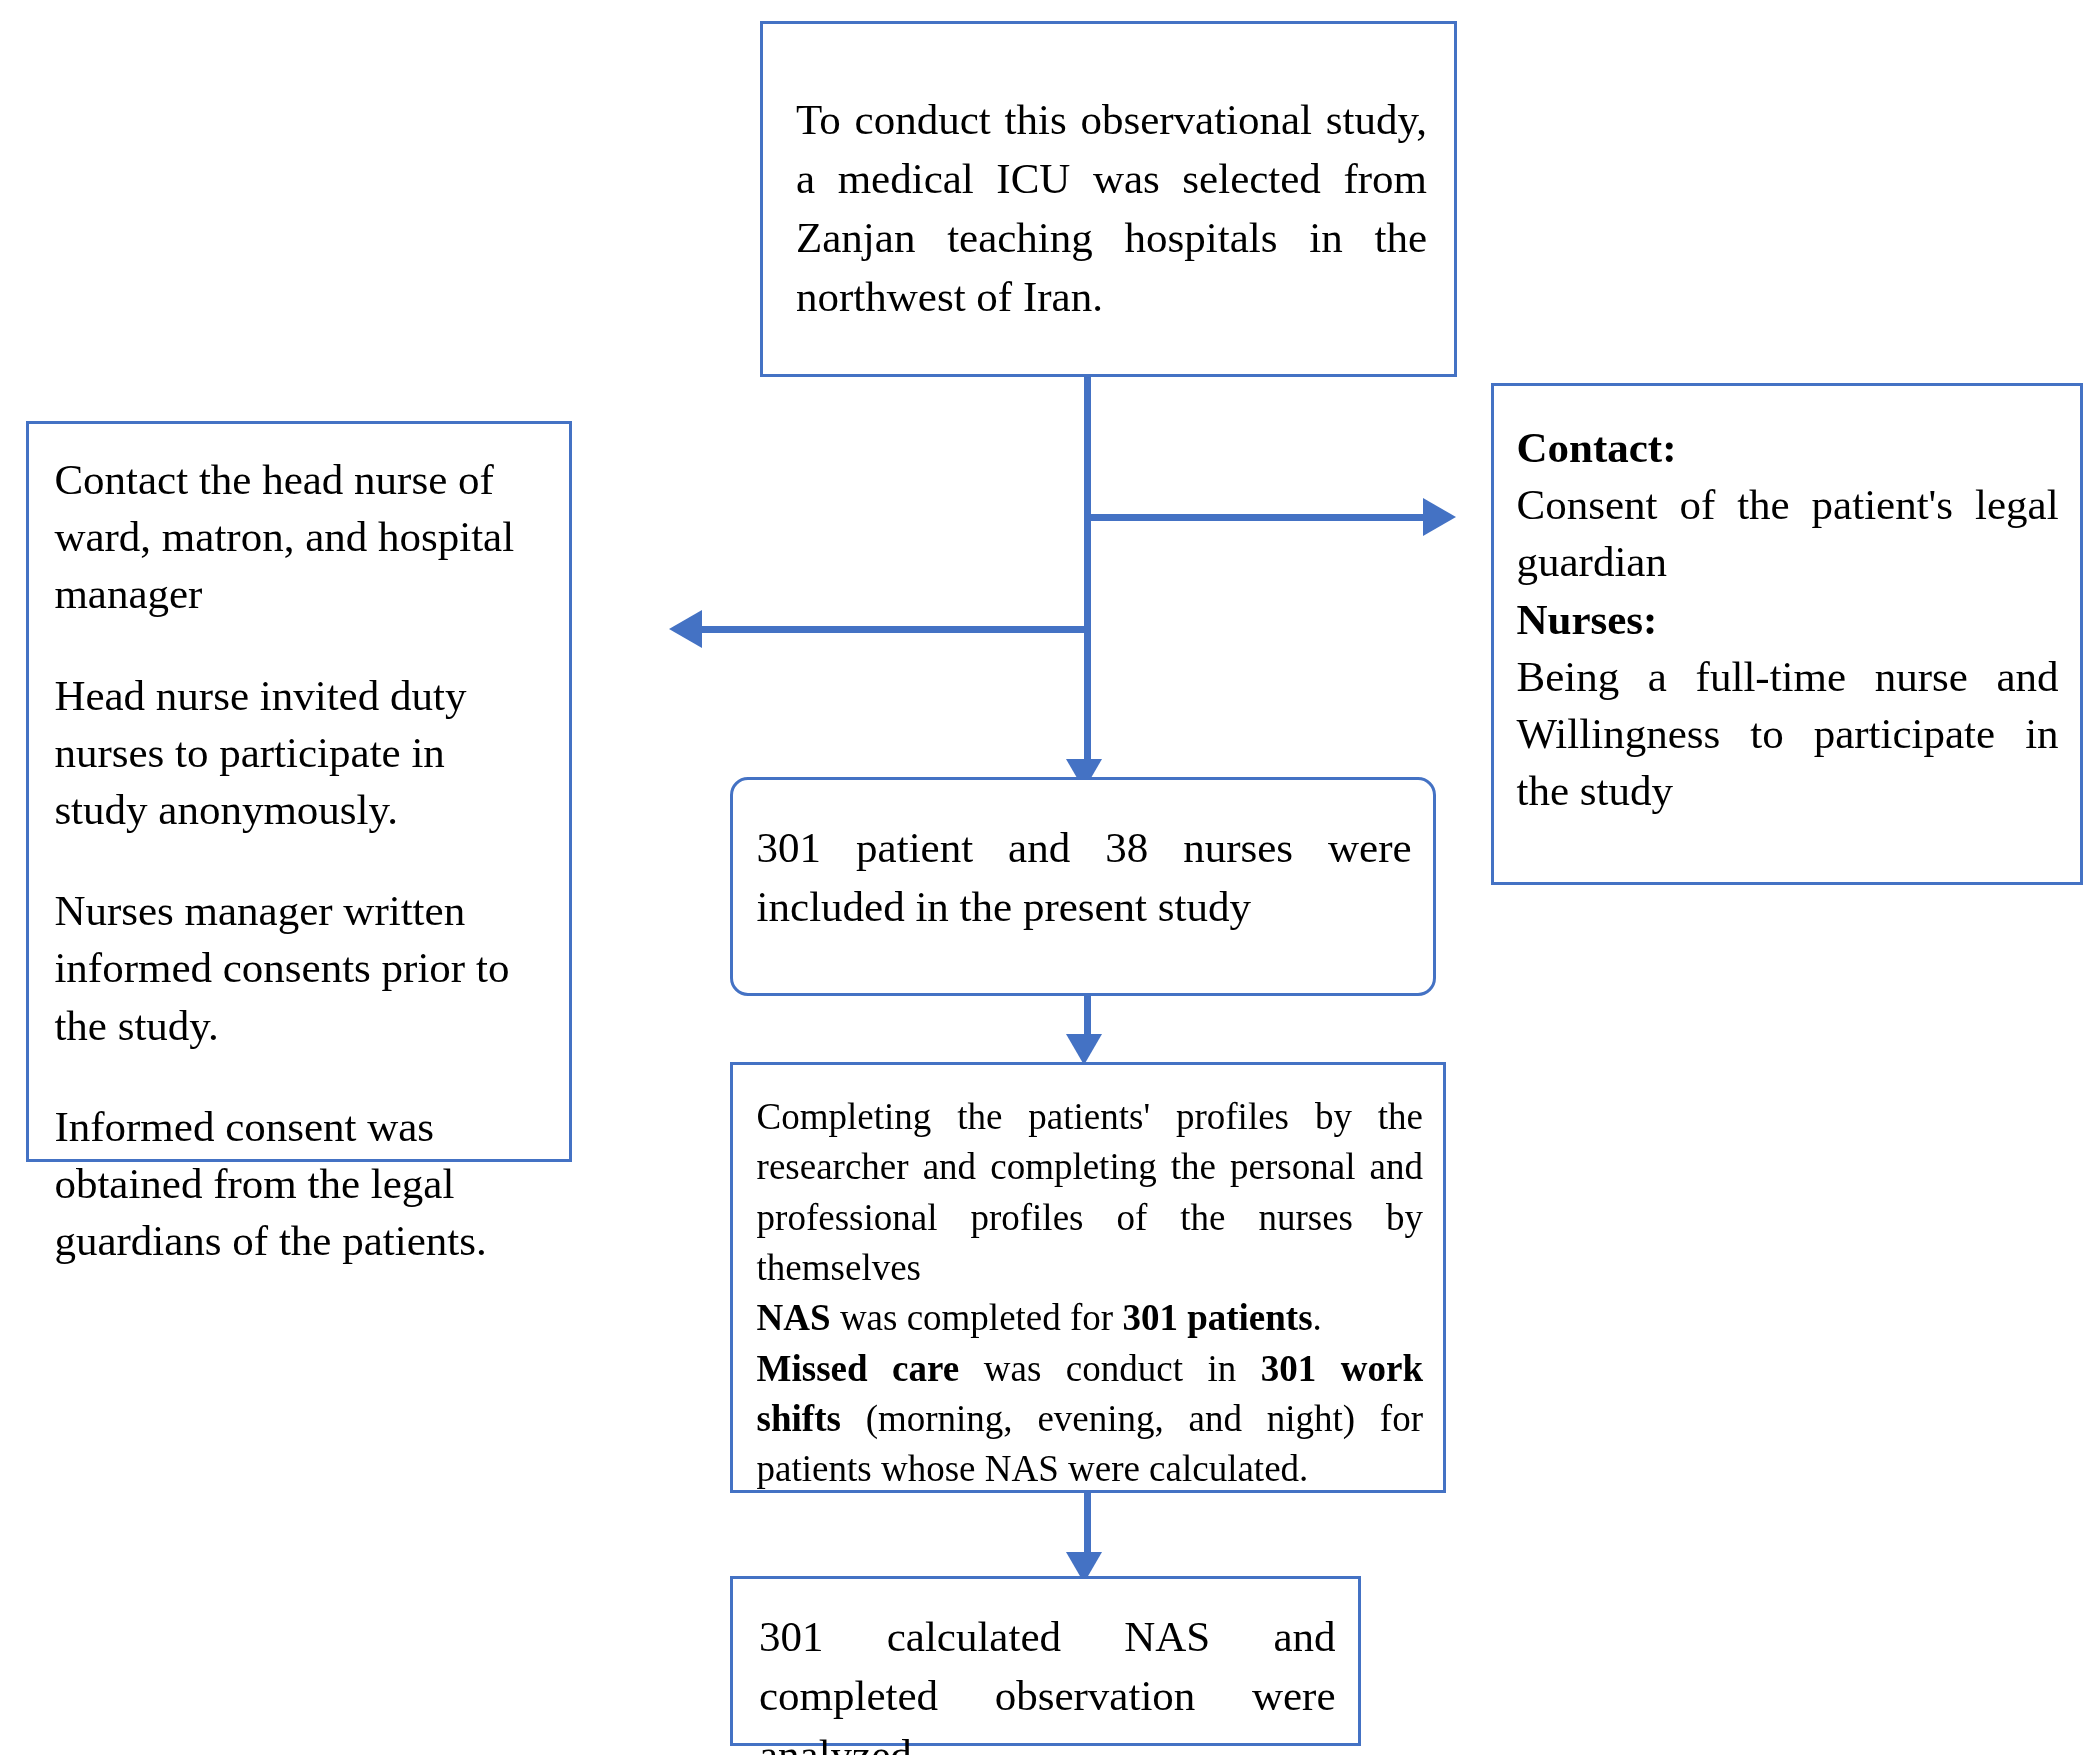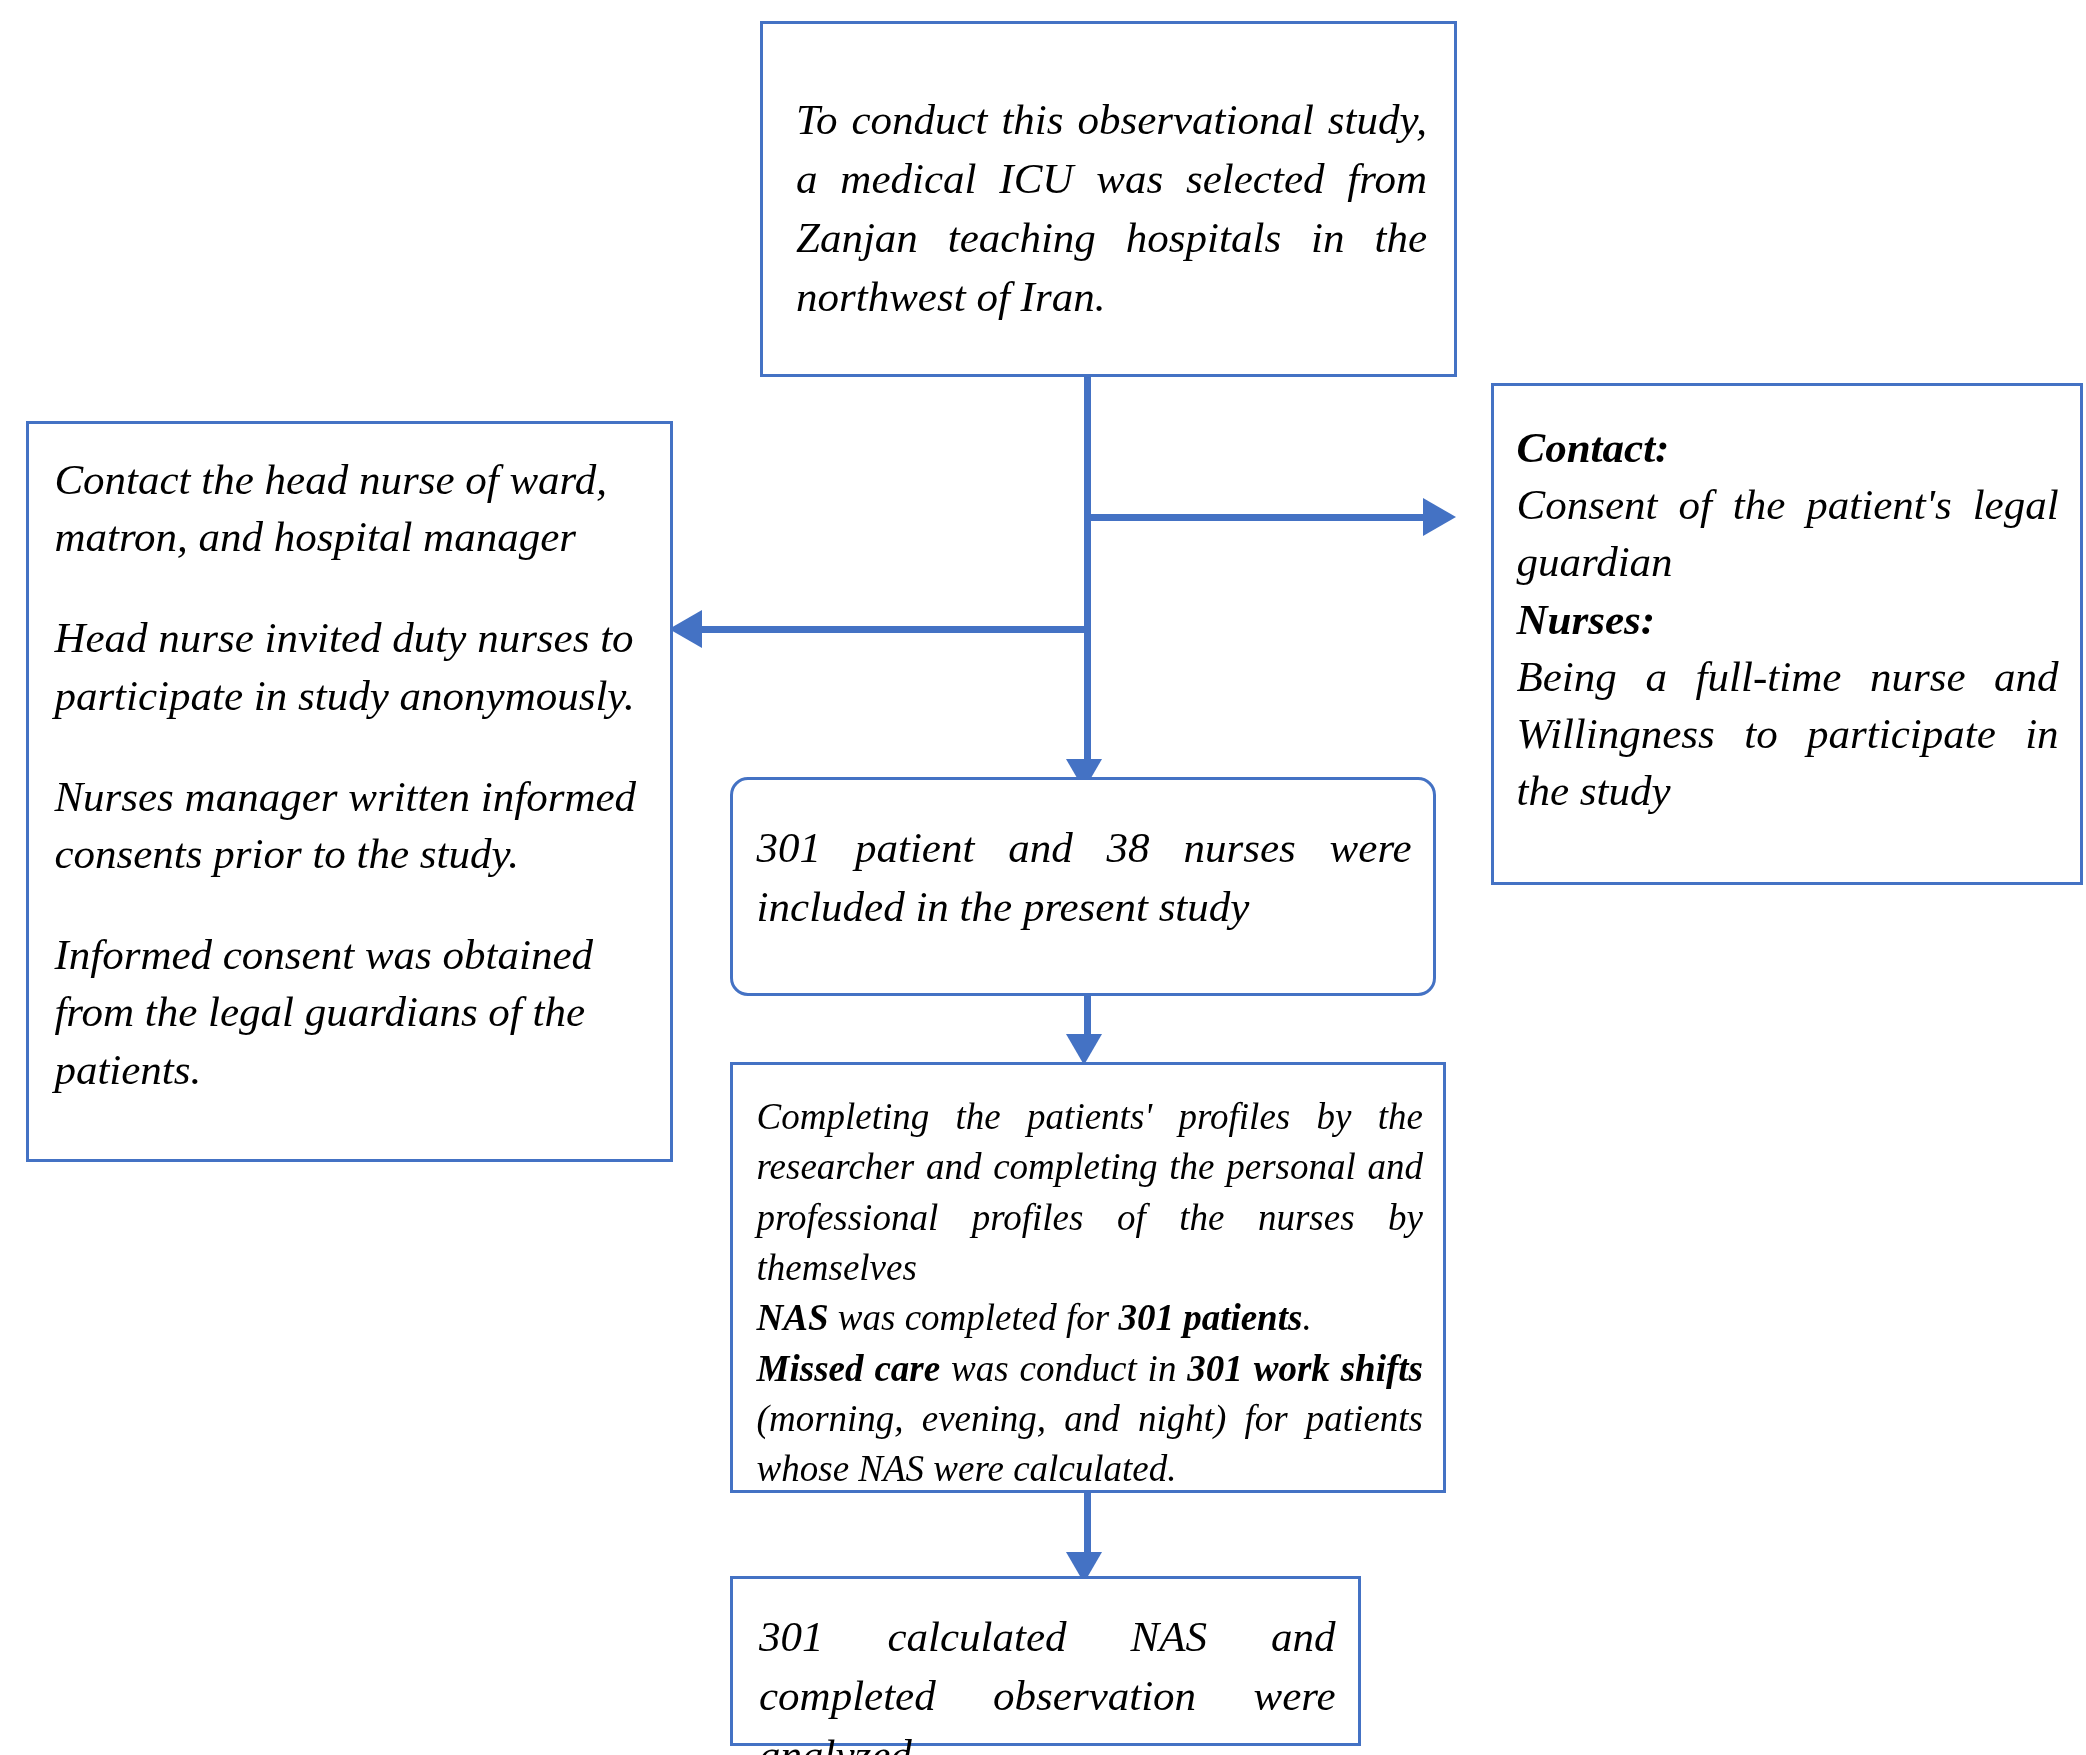--- a/index.html
+++ b/index.html
@@ -22,40 +22,39 @@
     box-sizing: border-box;
     border: 3.9px solid #4472C4;
     background: #ffffff;
     color: #000000;
     z-index: 3;
   }
   .node .body {
     position: absolute;
     left: 0;
     right: 0;
-    font-style: italic;
   }
   .txt {
     margin: 0;
     color: #000000;
   }
   .just { text-align: justify; text-align-last: left; }
   .b { font-weight: bold; }
 
   
   #node-study {
     left: 760px; top: 21.4px; width: 697px; height: 356px;
   }
   #node-study .body {
     top: 67px; left: 33px; right: 27px;
     font-size: 43px; line-height: 1.37;
   }
 
   #node-contact {
-    left: 26.4px; top: 421px; width: 647px; height: 741px;
+    left: 26.4px; top: 421px; width: 546px; height: 741px;
   }
   #node-contact .body {
     top: 27px; left: 25px; right: 22.5px;
     font-size: 43px; line-height: 1.33;
   }
   #node-contact .txt { margin-bottom: 44px; }
   #node-contact .txt:last-child { margin-bottom: 0; }
 
   #node-inclusion {
     left: 1491px; top: 383px; width: 592px; height: 502px;

